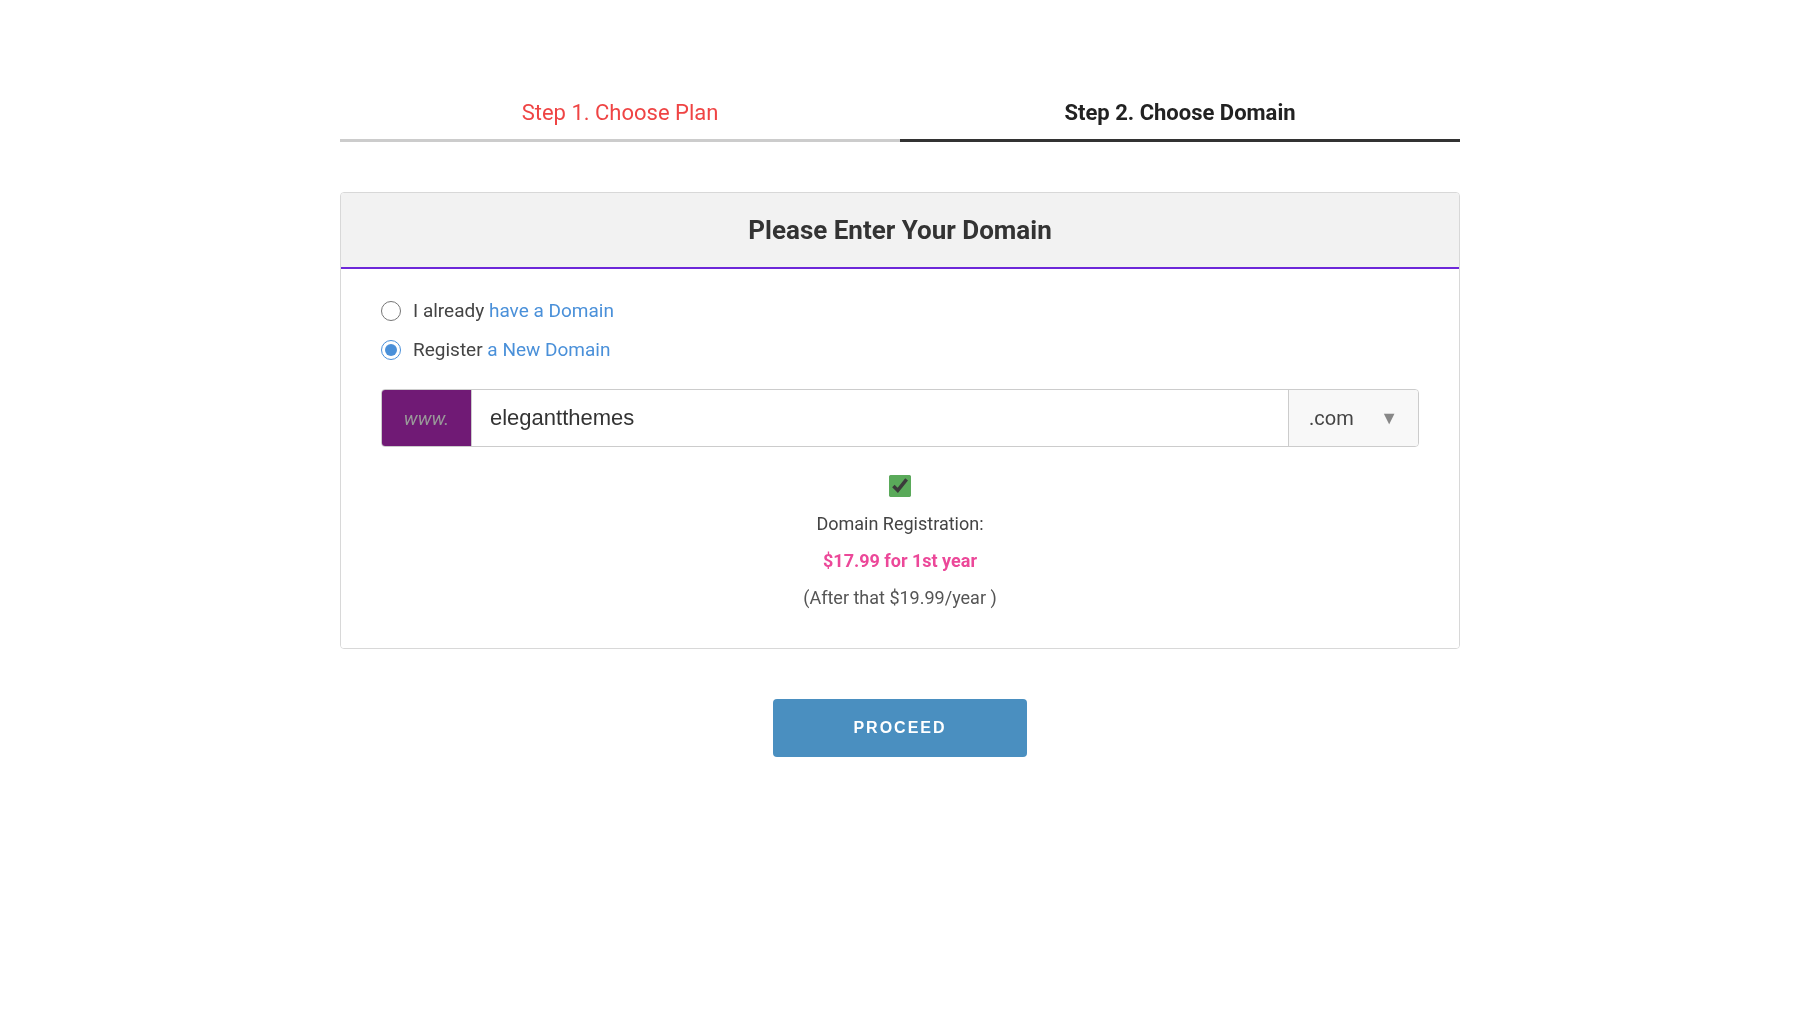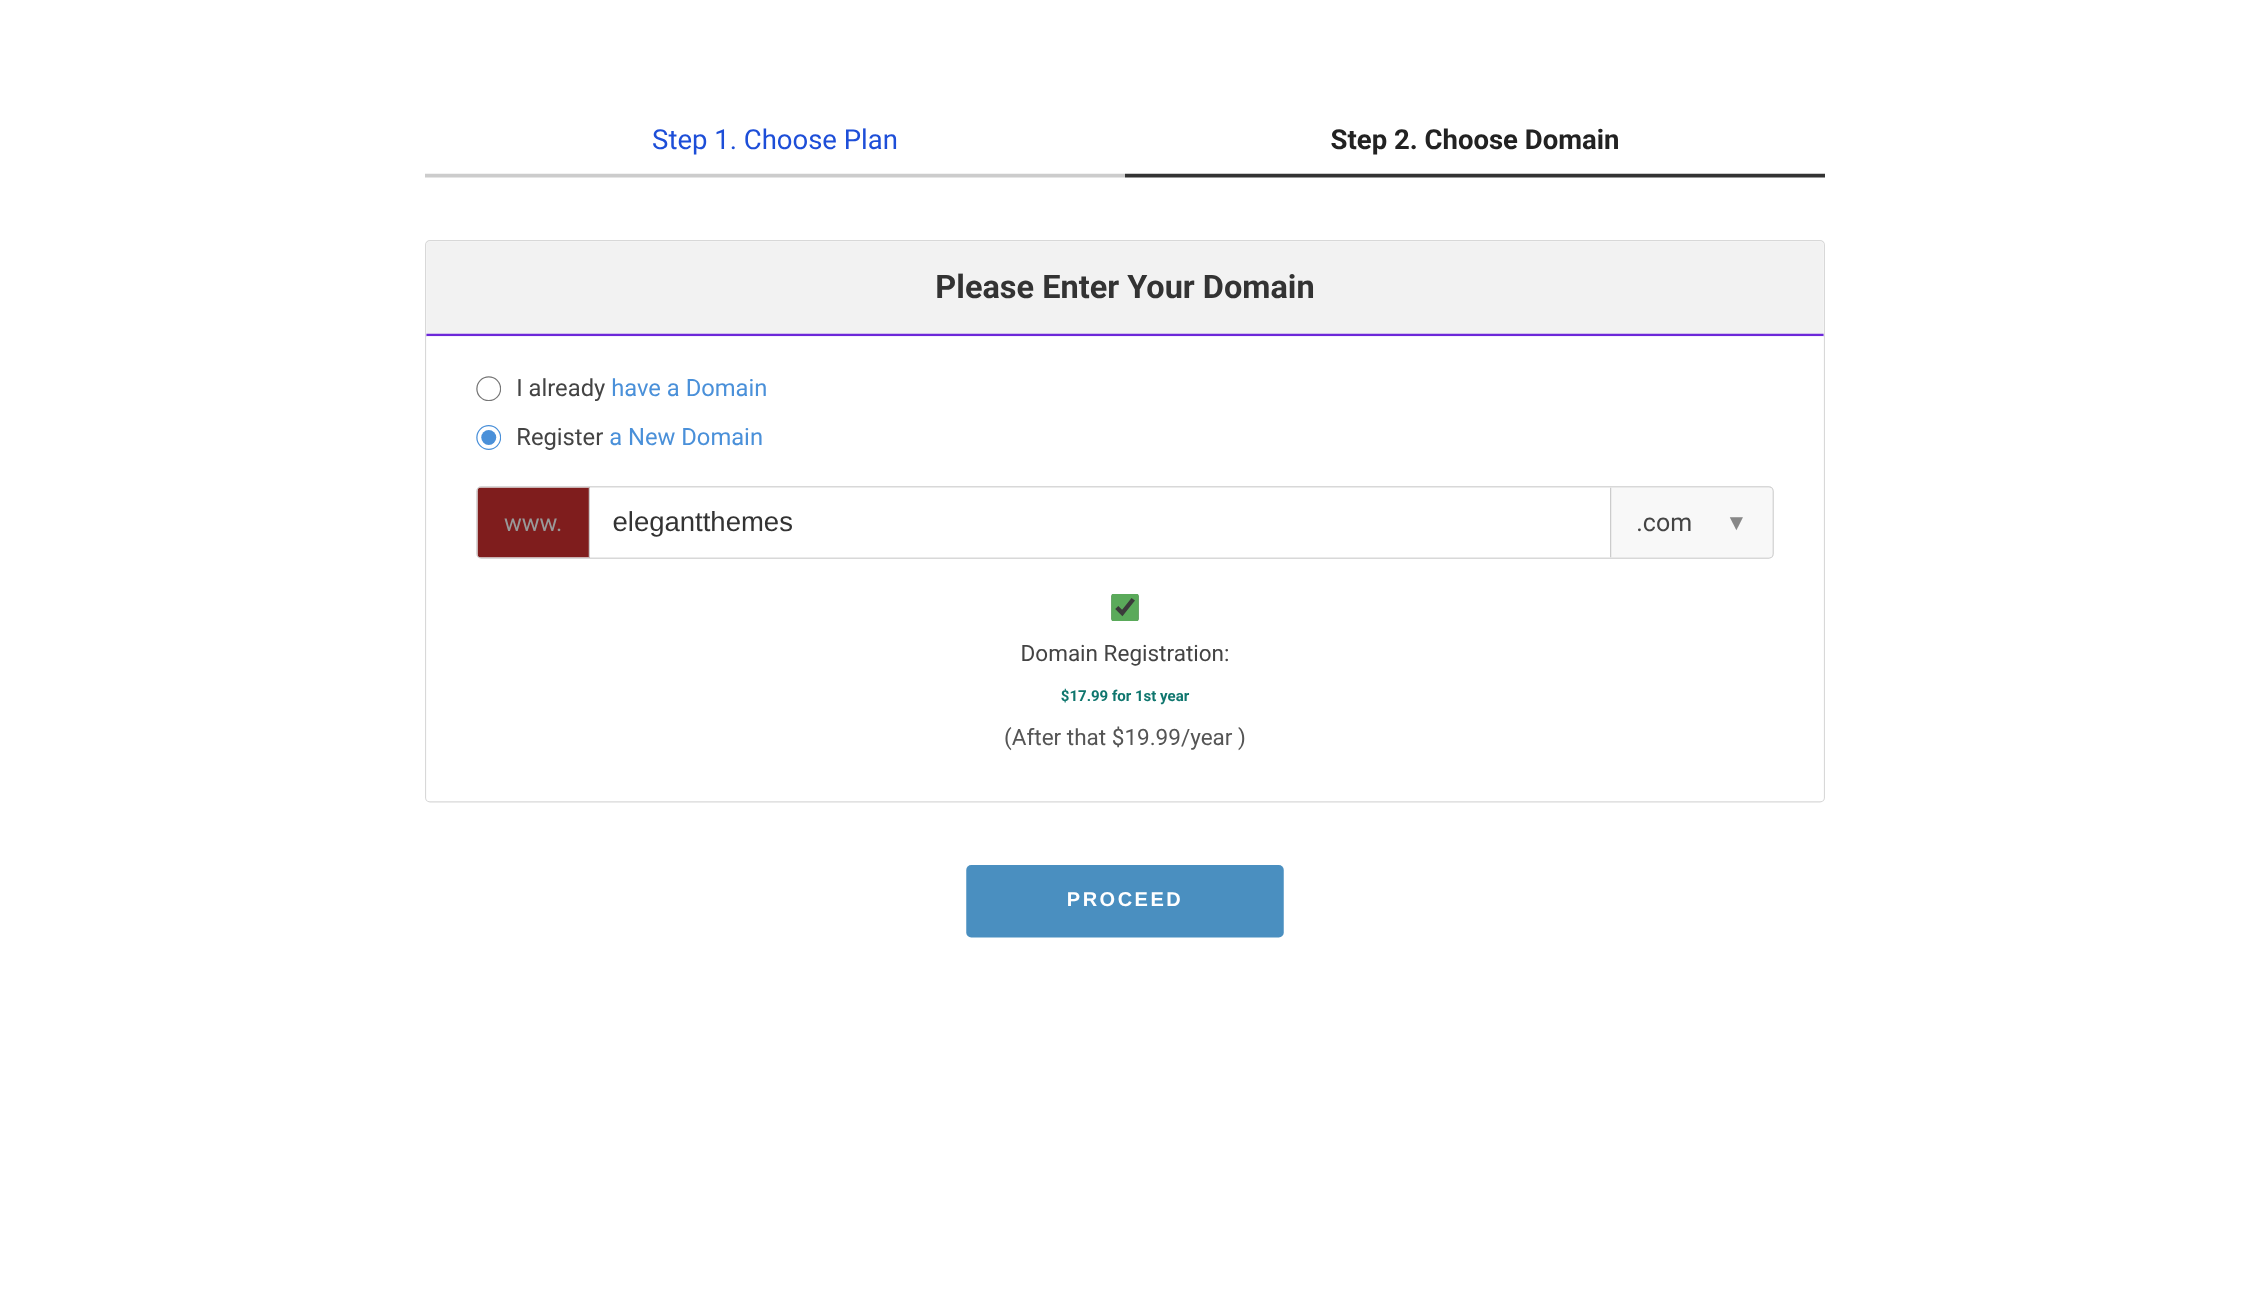--- a/index.html
+++ b/index.html
@@ -33,21 +33,21 @@
     .step-item {
       flex: 1;
       display: flex;
       flex-direction: column;
       align-items: center;
     }
 
     .step-label {
       font-size: 22px;
       font-weight: 400;
-      color: #1d4ed8;
+      color: #ef4444;
       padding-bottom: 14px;
       white-space: nowrap;
     }
 
     .step-label.active {
       color: #222222;
       font-weight: 700;
     }
 
     .step-underline {
@@ -117,29 +117,30 @@
     .domain-input-row {
       display: flex;
       margin-bottom: 28px;
       border: 1px solid #cccccc;
       border-radius: 4px;
       overflow: hidden;
       height: 58px;
     }
 
     .domain-www {
-      background: #7f1d1d;
+      background: #701a75;
       border-right: 1px solid #cccccc;
       display: flex;
       align-items: center;
       justify-content: center;
       padding: 0 18px;
       font-size: 19px;
       color: #999999;
       min-width: 90px;
+      font-style: italic;
     }
 
     .domain-text-input {
       flex: 1;
       border: none;
       outline: none;
       padding: 0 18px;
       font-size: 22px;
       color: #333333;
       background: #ffffff;
@@ -189,23 +190,23 @@
       accent-color: #5aaa5a;
       cursor: pointer;
     }
 
     .reg-label {
       font-size: 18px;
       color: #444444;
     }
 
     .reg-price {
-      color: #0f766e;
+      color: #ec4899;
       font-weight: 700;
-      font-size: 12px;
+      font-size: 18px;
     }
 
     .reg-after {
       color: #555555;
       font-size: 18px;
     }
 
     
     .proceed-container {
       margin-top: 50px;

